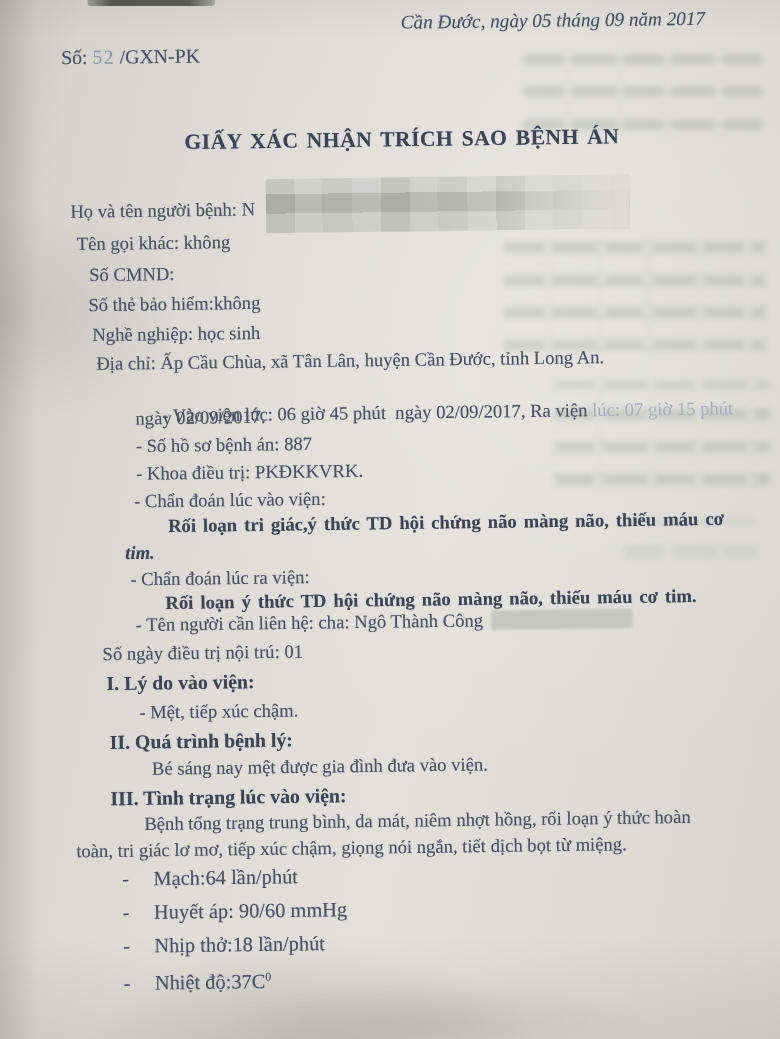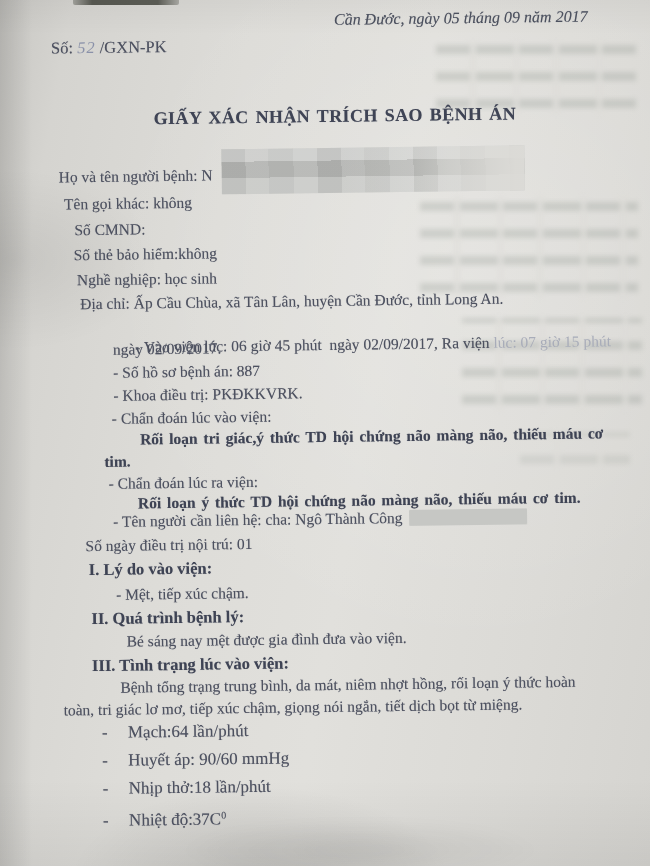--- a/index.html
+++ b/index.html
@@ -24,21 +24,21 @@
   }
   .content{
     position:absolute;inset:0;
     transform:rotate(-0.75deg);transform-origin:50% 50%;
     color:#4d5160;font-size:15.5px;line-height:21px;
     text-shadow:0 0 .7px rgba(77,81,96,.45);
   }
   .ln{position:absolute;white-space:nowrap;}
   .date-line{font-style:italic;font-size:16px;color:#4c515f;}
   .doc-no{font-size:16.5px;}
-  .hand-num{color:#8a91a9;font-style:italic;letter-spacing:1px;text-shadow:none;}
+  .hand-num{color:#8a91a9;letter-spacing:1px;text-shadow:none;}
   .title{
     position:absolute;left:0;width:100%;text-align:center;text-indent:28px;
     font-weight:bold;font-size:18px;letter-spacing:.4px;word-spacing:2px;color:#3f4455;
   }
   .bold{font-weight:bold;color:#3e4354;}
   .sec-title{font-weight:bold;font-size:16.5px;color:#3e4354;}
   .faded{color:#a8acb9;text-shadow:none;}
   .prewrap{white-space:pre;}
   .vital{position:absolute;white-space:nowrap;font-size:17px;}
   .vital .dash{display:inline-block;width:26px;}
@@ -117,21 +117,21 @@
     <div class="ln" style="top:336px;left:114px;">ngày 02/09/2017.</div>
 
     <div class="ln" style="top:359px;left:114px;">- Số hồ sơ bệnh án: 887</div>
 
     <div class="ln" style="top:382px;left:114px;">- Khoa điều trị: PKĐKKVRK.</div>
 
     <div class="ln" style="top:405px;left:112px;">- Chẩn đoán lúc vào viện:</div>
 
     <div class="ln bold" style="top:426px;left:140px;word-spacing:2px;">Rối loạn tri giác,ý thức TD hội chứng não màng não, thiếu máu cơ</div>
 
-    <div class="ln bold" style="top:448px;left:104px;">tim.</div>
+    <div class="ln bold" style="top:448px;left:104px;font-style:italic;">tim.</div>
 
     <div class="ln" style="top:470px;left:108px;">- Chẩn đoán lúc ra viện:</div>
 
     <div class="ln bold" style="top:490px;left:137px;word-spacing:2px;">Rối loạn ý thức TD hội chứng não màng não, thiếu máu cơ tim.</div>
 
     <div class="ln" style="top:508px;left:112px;">
       <span>- Tên người cần liên hệ: cha: Ngô Thành Công</span><span class="redact-small"></span>
     </div>
 
     <div class="ln" style="top:532px;left:84px;">Số ngày điều trị nội trú: 01</div>

